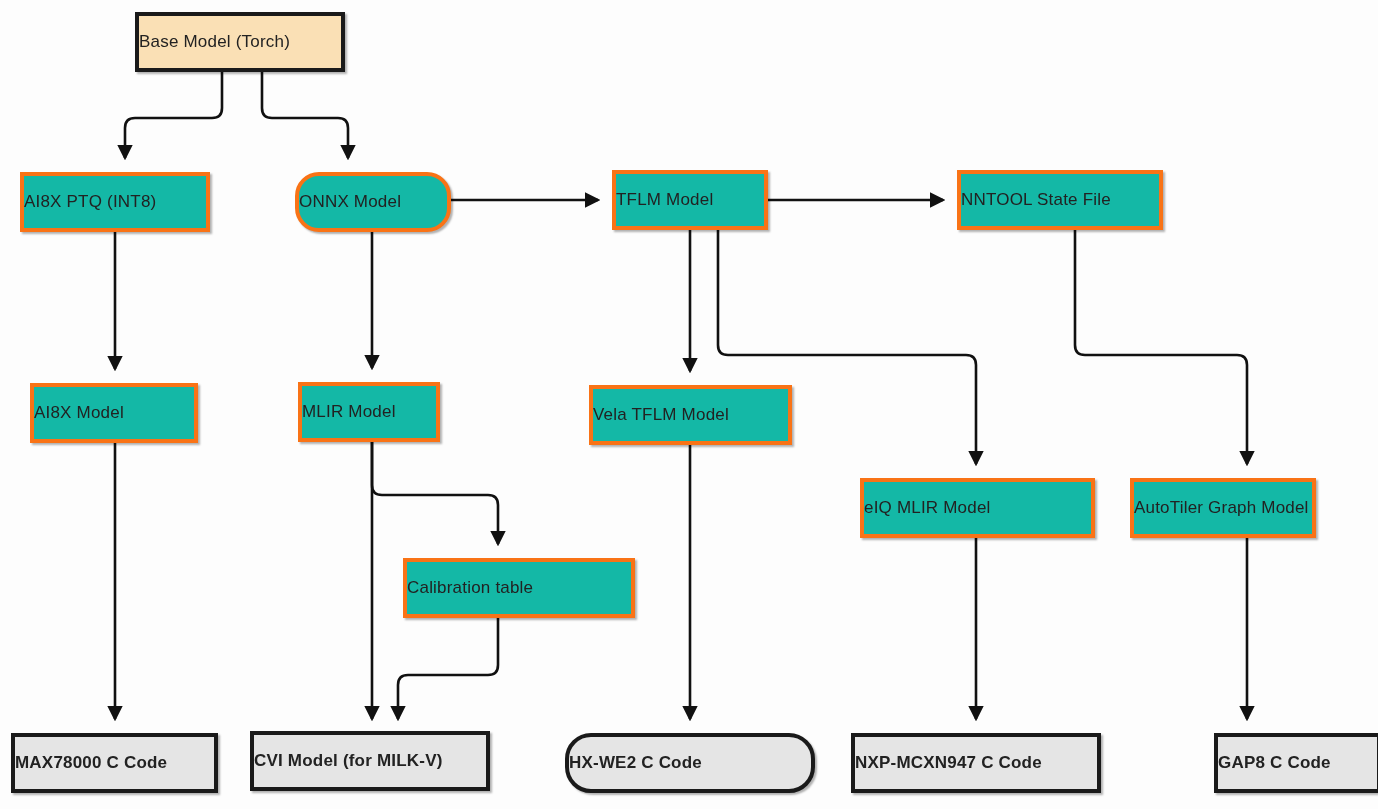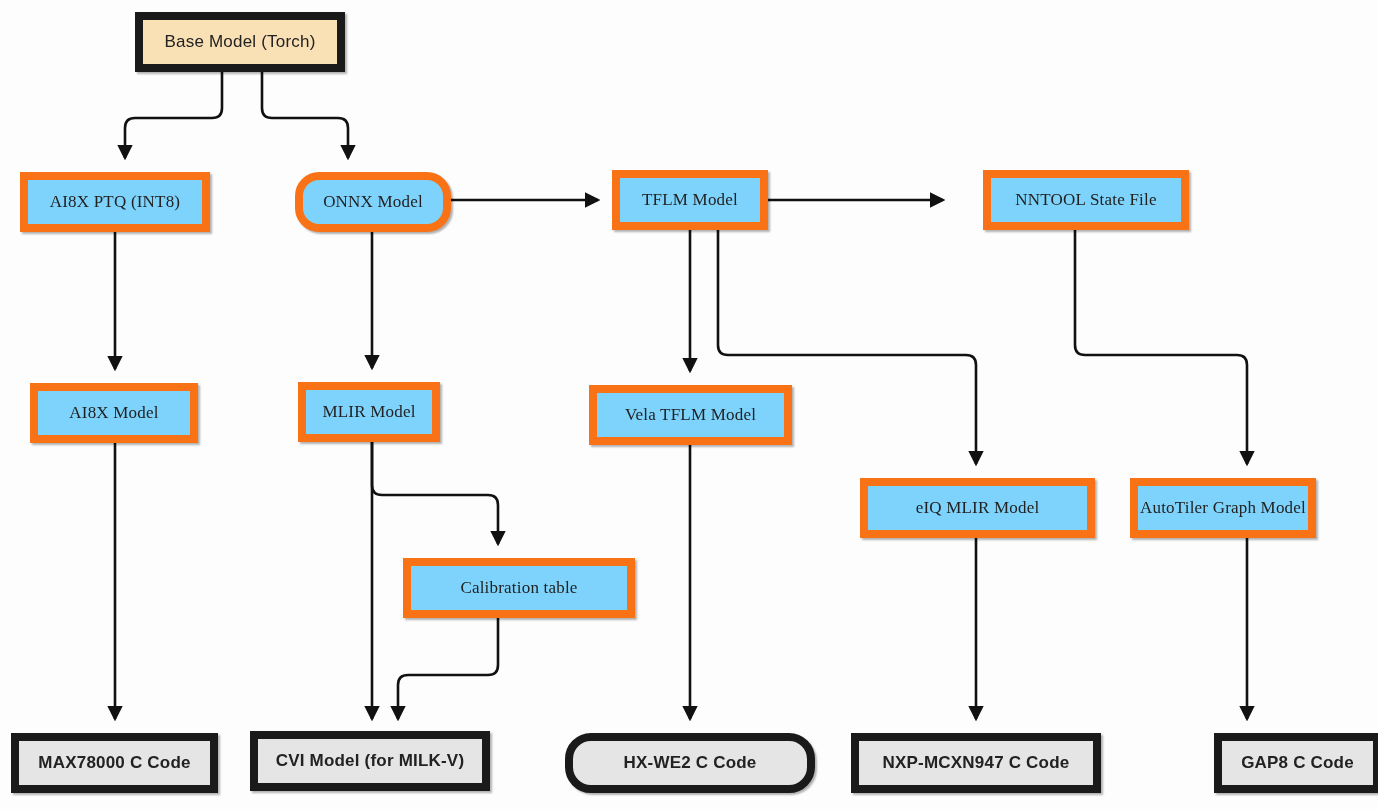--- a/index.html
+++ b/index.html
@@ -22,33 +22,33 @@
     top: 0;
     width: 1378px;
     height: 809px;
     pointer-events: none;
   }
   .node {
     position: absolute;
     box-sizing: border-box;
     display: flex;
     align-items: center;
-    justify-content: center;
-    border: 8px solid #f97316;
+    justify-content: flex-start;
+    border: 4px solid #f97316;
     background: #ffffff;
     color: #222222;
     font-size: 17px;
     line-height: 1.15;
     letter-spacing: 0.2px;
     white-space: nowrap;
     box-shadow: 2px 2px 2px rgba(0,0,0,0.30);
   }
   .node.source  { background: #fae0b5; border-color: #1a1a1a; }
   .node.target  { background: #e5e5e5; border-color: #1a1a1a; font-weight: bold; }
-  .node.process { background: #7dd3fc; font-family: Liberation Serif, serif; }
+  .node.process { background: #14b8a6; }
   .node-label { pointer-events: none; }
 </style>
 </head>
 <body>
 
 <div id="canvas">
   <svg id="edge-layer" viewBox="0 0 1378 809" xmlns="http://www.w3.org/2000/svg">
     <defs>
       <marker id="arrow" viewBox="0 0 10 10" refX="8.5" refY="5" markerWidth="6" markerHeight="6" orient="auto-start-reverse">
         <path d="M 0 0 L 10 5 L 0 10 z" fill="#111111"></path>
@@ -79,21 +79,21 @@
       </div>
       <div class="node process" style="left: 20px; top: 172px; width: 190px; height: 60px;">
         <span class="node-label">AI8X PTQ (INT8)</span>
       </div>
       <div class="node process" style="left: 295px; top: 172px; width: 156px; height: 60px; border-radius: 24px;">
         <span class="node-label">ONNX Model</span>
       </div>
       <div class="node process" style="left: 612px; top: 170px; width: 156px; height: 60px;">
         <span class="node-label">TFLM Model</span>
       </div>
-      <div class="node process" style="left: 983px; top: 170px; width: 206px; height: 60px;">
+      <div class="node process" style="left: 957px; top: 170px; width: 206px; height: 60px;">
         <span class="node-label">NNTOOL State File</span>
       </div>
       <div class="node process" style="left: 30px; top: 383px; width: 168px; height: 60px;">
         <span class="node-label">AI8X Model</span>
       </div>
       <div class="node process" style="left: 298px; top: 382px; width: 142px; height: 60px;">
         <span class="node-label">MLIR Model</span>
       </div>
       <div class="node process" style="left: 589px; top: 385px; width: 203px; height: 60px;">
         <span class="node-label">Vela TFLM Model</span>

